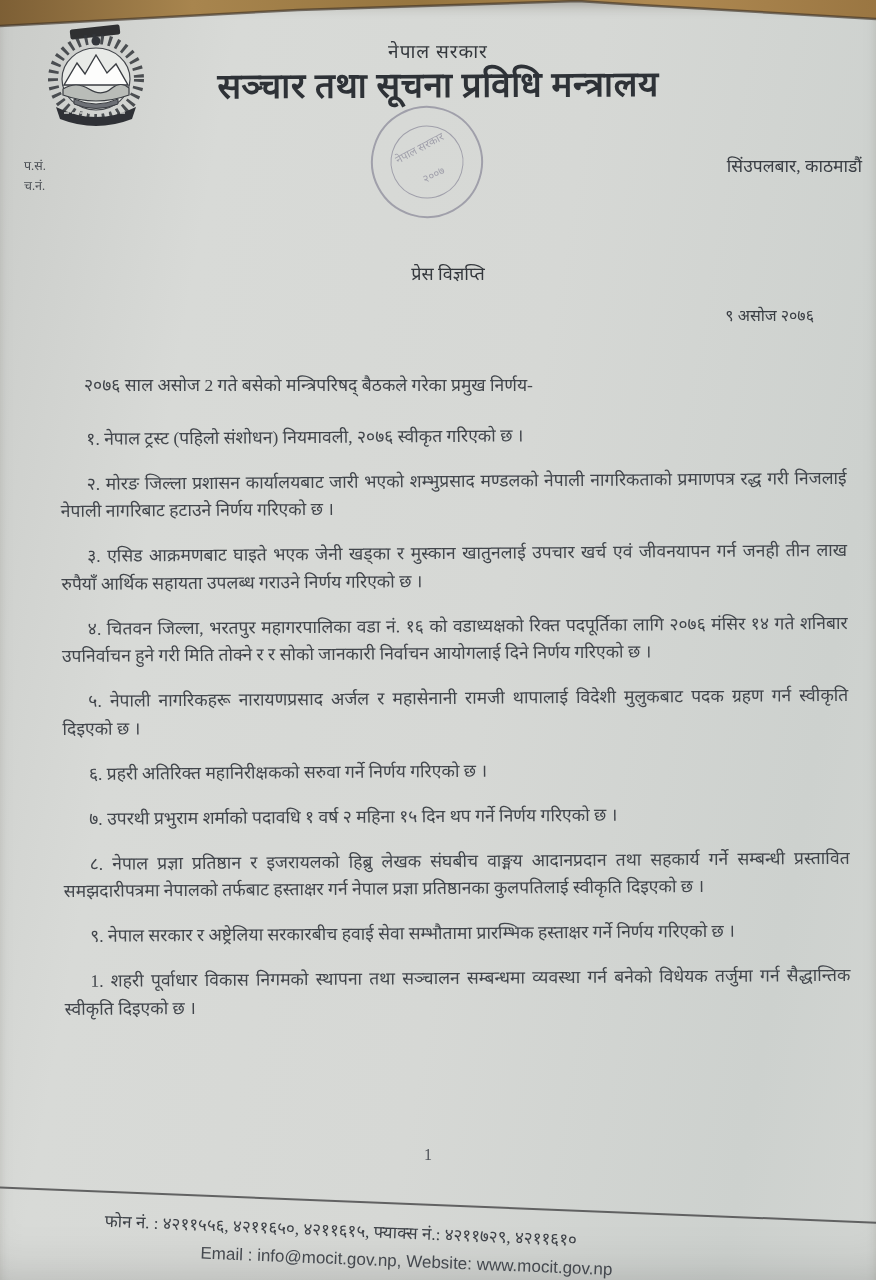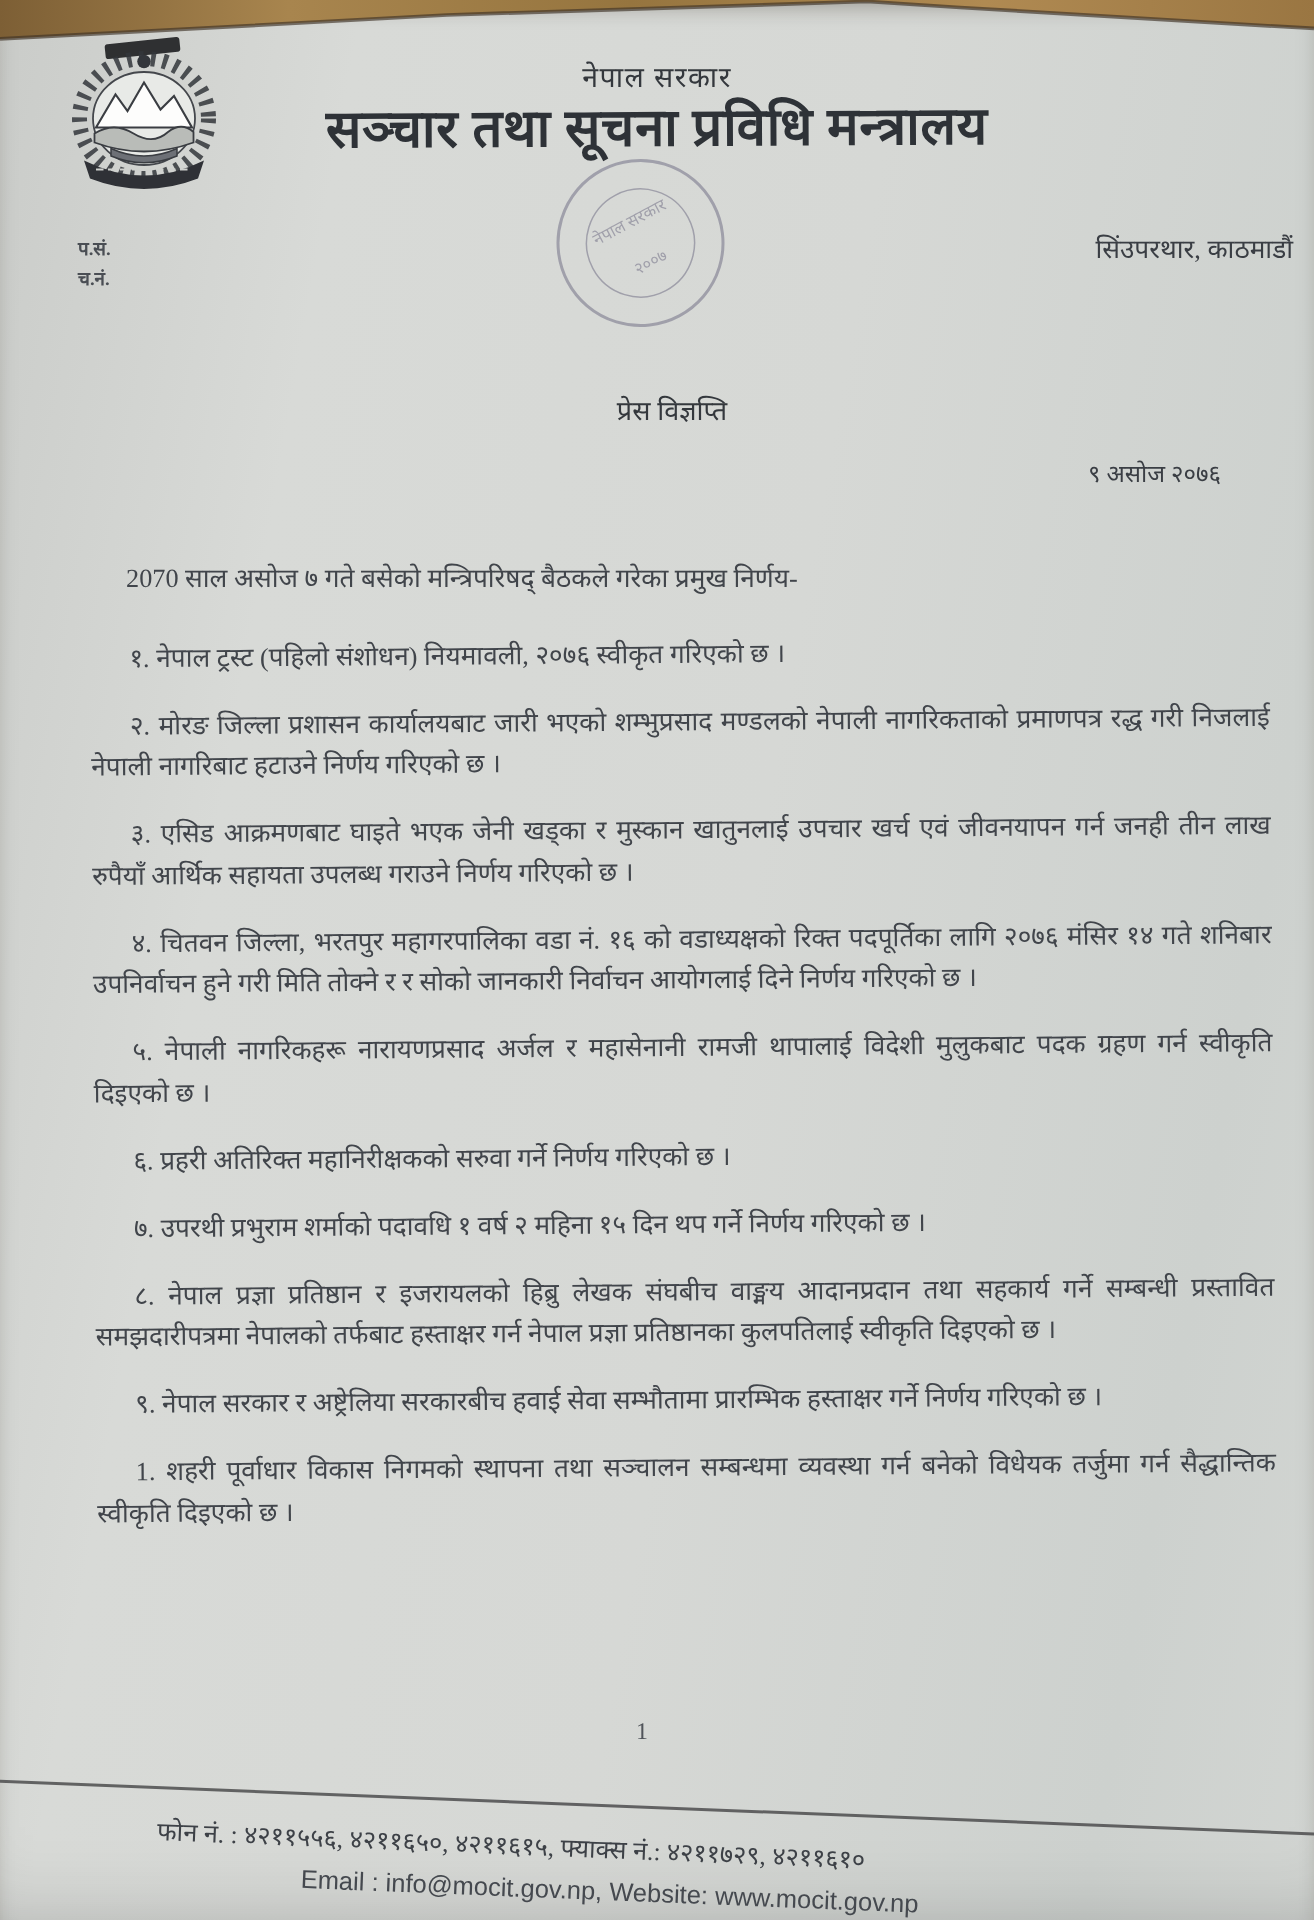--- a/index.html
+++ b/index.html
@@ -18,21 +18,21 @@
   .corner-mark{
     position:absolute;left:70px;top:27px;width:50px;height:10px;background:#1d1e20;
     border-radius:2px;transform:rotate(-6deg);opacity:.9;
   }
   .emblem{position:absolute;left:44px;top:33px;width:104px;height:100px;}
   .gov-name{position:absolute;left:0;top:38px;width:100%;text-align:center;font-size:19px;color:#34383d;letter-spacing:1px;}
   .ministry{
     position:absolute;left:0;top:60px;width:100%;text-align:center;
     font-size:35px;font-weight:700;color:#2e3237;letter-spacing:.5px;transform:rotate(-.3deg);
   }
-  .refs{position:absolute;left:52px;top:156px;font-size:12.5px;color:#4a4e54;line-height:20px;font-weight:bold;}
+  .refs{position:absolute;left:24px;top:156px;font-size:12.5px;color:#4a4e54;line-height:20px;}
   .location{position:absolute;right:14px;top:153px;font-size:17.5px;color:#3a3e44;}
   .stamp{position:absolute;left:352px;top:92px;width:150px;height:140px;opacity:.5;transform:rotate(-28deg);}
   .stamp text{font-size:11px;fill:#6b6880;font-family:"Liberation Serif",serif;}
   .doc-title{position:absolute;left:0;top:261px;width:100%;text-align:center;font-size:18px;color:#34383d;padding-left:20px;box-sizing:border-box;}
   .doc-date{position:absolute;right:62px;top:304px;font-size:16px;color:#3a3e44;}
   .intro{position:absolute;left:84px;top:372px;width:740px;font-size:17.5px;color:#41454b;}
   .decisions{position:absolute;left:60px;top:408px;width:786px;transform:rotate(-.45deg);transform-origin:0 0;}
   .decision{
     font-size:17.5px;line-height:27.5px;color:#41454b;text-align:justify;
     text-indent:26px;margin-bottom:17px;
@@ -73,25 +73,25 @@
 
   <div class="stamp">
     <svg width="150" height="140" viewBox="0 0 150 140">
       <circle cx="75" cy="70" r="55" fill="none" stroke="#6b6880" stroke-width="2"></circle>
       <circle cx="75" cy="70" r="36" fill="none" stroke="#6b6880" stroke-width="1"></circle>
       <text x="75" y="58" text-anchor="middle">नेपाल सरकार</text>
       <text x="75" y="88" text-anchor="middle">२००७</text>
     </svg>
   </div>
 
-  <div class="location">सिंउपरथार, काठमाडौं</div>
+  <div class="location">सिंउपलबार, काठमाडौं</div>
 
   <div class="doc-title">प्रेस विज्ञप्ति</div>
   <div class="doc-date">९ असोज २०७६</div>
-  <div class="intro">2070 साल असोज ७ गते बसेको मन्त्रिपरिषद् बैठकले गरेका प्रमुख निर्णय-</div>
+  <div class="intro">२०७६ साल असोज 2 गते बसेको मन्त्रिपरिषद् बैठकले गरेका प्रमुख निर्णय-</div>
 
   <div class="decisions">
     <p class="decision"><span>१.</span> <span>नेपाल ट्रस्ट (पहिलो संशोधन) नियमावली, २०७६ स्वीकृत गरिएको छ ।</span></p>
     <p class="decision"><span>२.</span> <span>मोरङ जिल्ला प्रशासन कार्यालयबाट जारी भएको शम्भुप्रसाद मण्डलको नेपाली नागरिकताको प्रमाणपत्र रद्ध गरी निजलाई नेपाली नागरिबाट हटाउने निर्णय गरिएको छ ।</span></p>
     <p class="decision"><span>३.</span> <span>एसिड आक्रमणबाट घाइते भएक जेनी खड्का र मुस्कान खातुनलाई उपचार खर्च एवं जीवनयापन गर्न जनही तीन लाख रुपैयाँ आर्थिक सहायता उपलब्ध गराउने निर्णय गरिएको छ ।</span></p>
     <p class="decision"><span>४.</span> <span>चितवन जिल्ला, भरतपुर महागरपालिका वडा नं. १६ को वडाध्यक्षको रिक्त पदपूर्तिका लागि २०७६ मंसिर १४ गते शनिबार उपनिर्वाचन हुने गरी मिति तोक्ने र र सोको जानकारी निर्वाचन आयोगलाई दिने निर्णय गरिएको छ ।</span></p>
     <p class="decision"><span>५.</span> <span>नेपाली नागरिकहरू नारायणप्रसाद अर्जल र महासेनानी रामजी थापालाई विदेशी मुलुकबाट पदक ग्रहण गर्न स्वीकृति दिइएको छ ।</span></p>
     <p class="decision"><span>६.</span> <span>प्रहरी अतिरिक्त महानिरीक्षकको सरुवा गर्ने निर्णय गरिएको छ ।</span></p>
     <p class="decision"><span>७.</span> <span>उपरथी प्रभुराम शर्माको पदावधि १ वर्ष २ महिना १५ दिन थप गर्ने निर्णय गरिएको छ ।</span></p>
     <p class="decision"><span>८.</span> <span>नेपाल प्रज्ञा प्रतिष्ठान र इजरायलको हिब्रु लेखक संघबीच वाङ्मय आदानप्रदान तथा सहकार्य गर्ने सम्बन्धी प्रस्तावित समझदारीपत्रमा नेपालको तर्फबाट हस्ताक्षर गर्न नेपाल प्रज्ञा प्रतिष्ठानका कुलपतिलाई स्वीकृति दिइएको छ ।</span></p>

